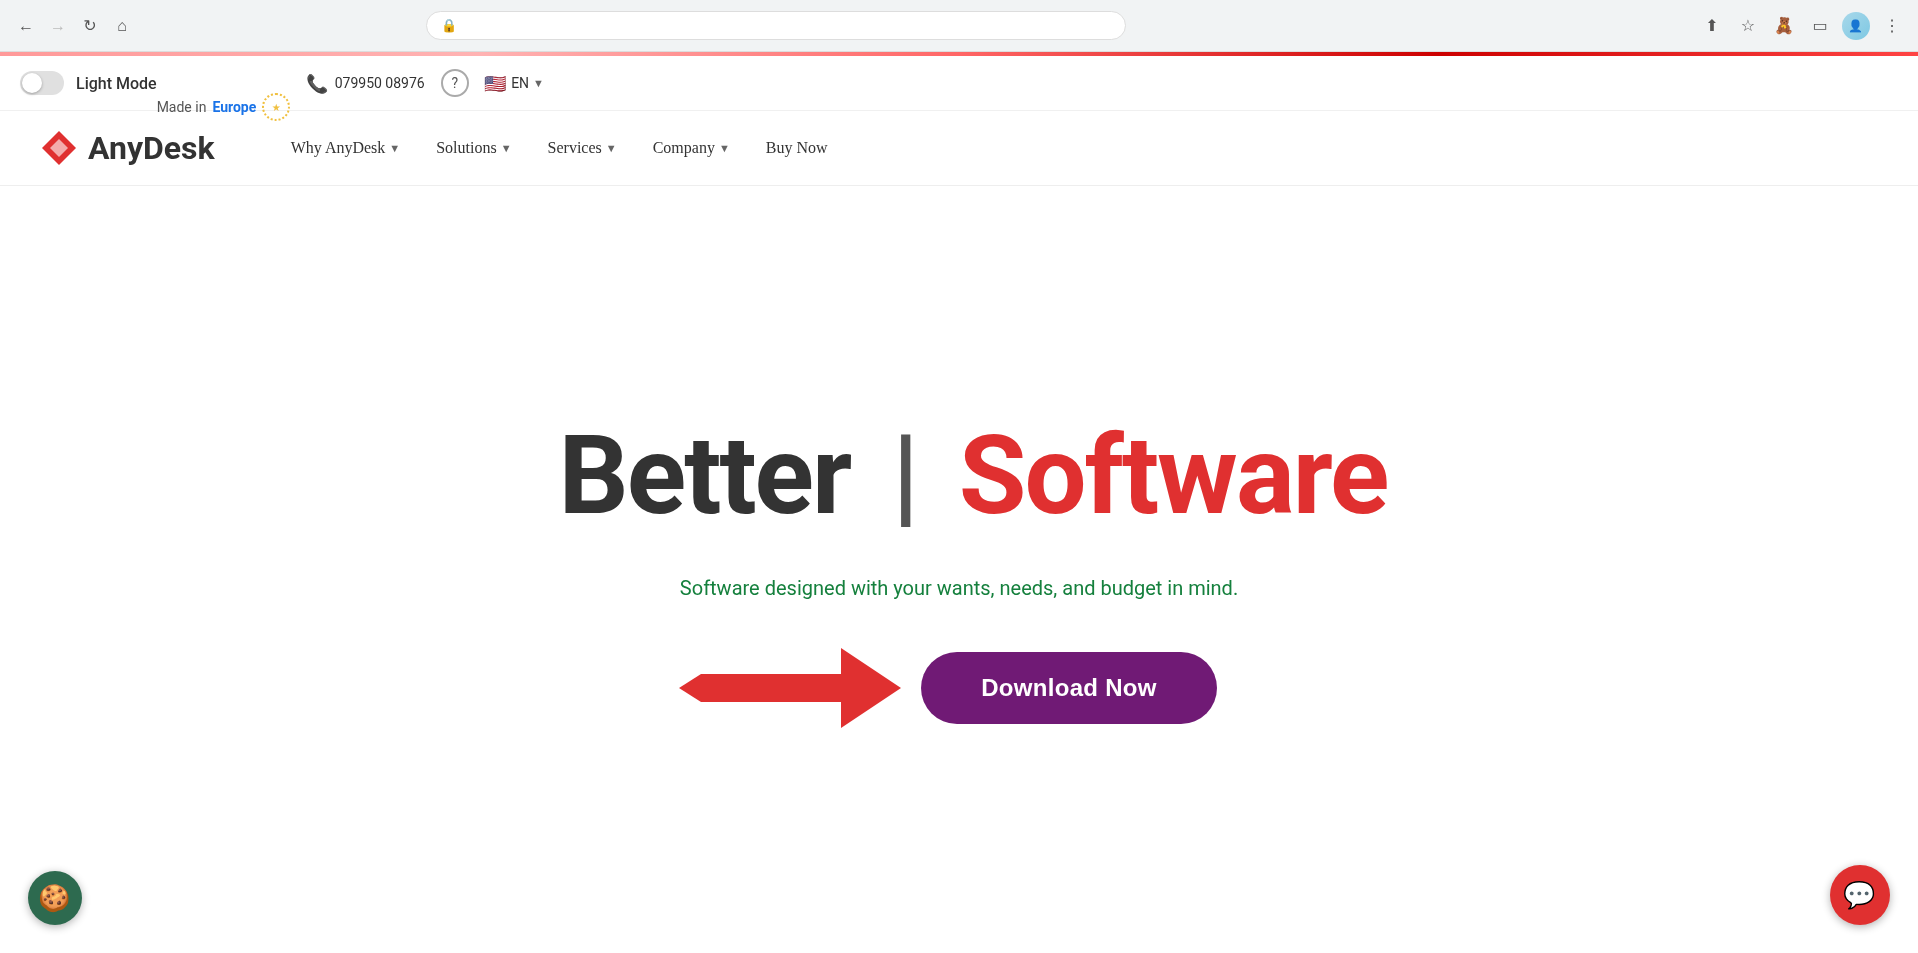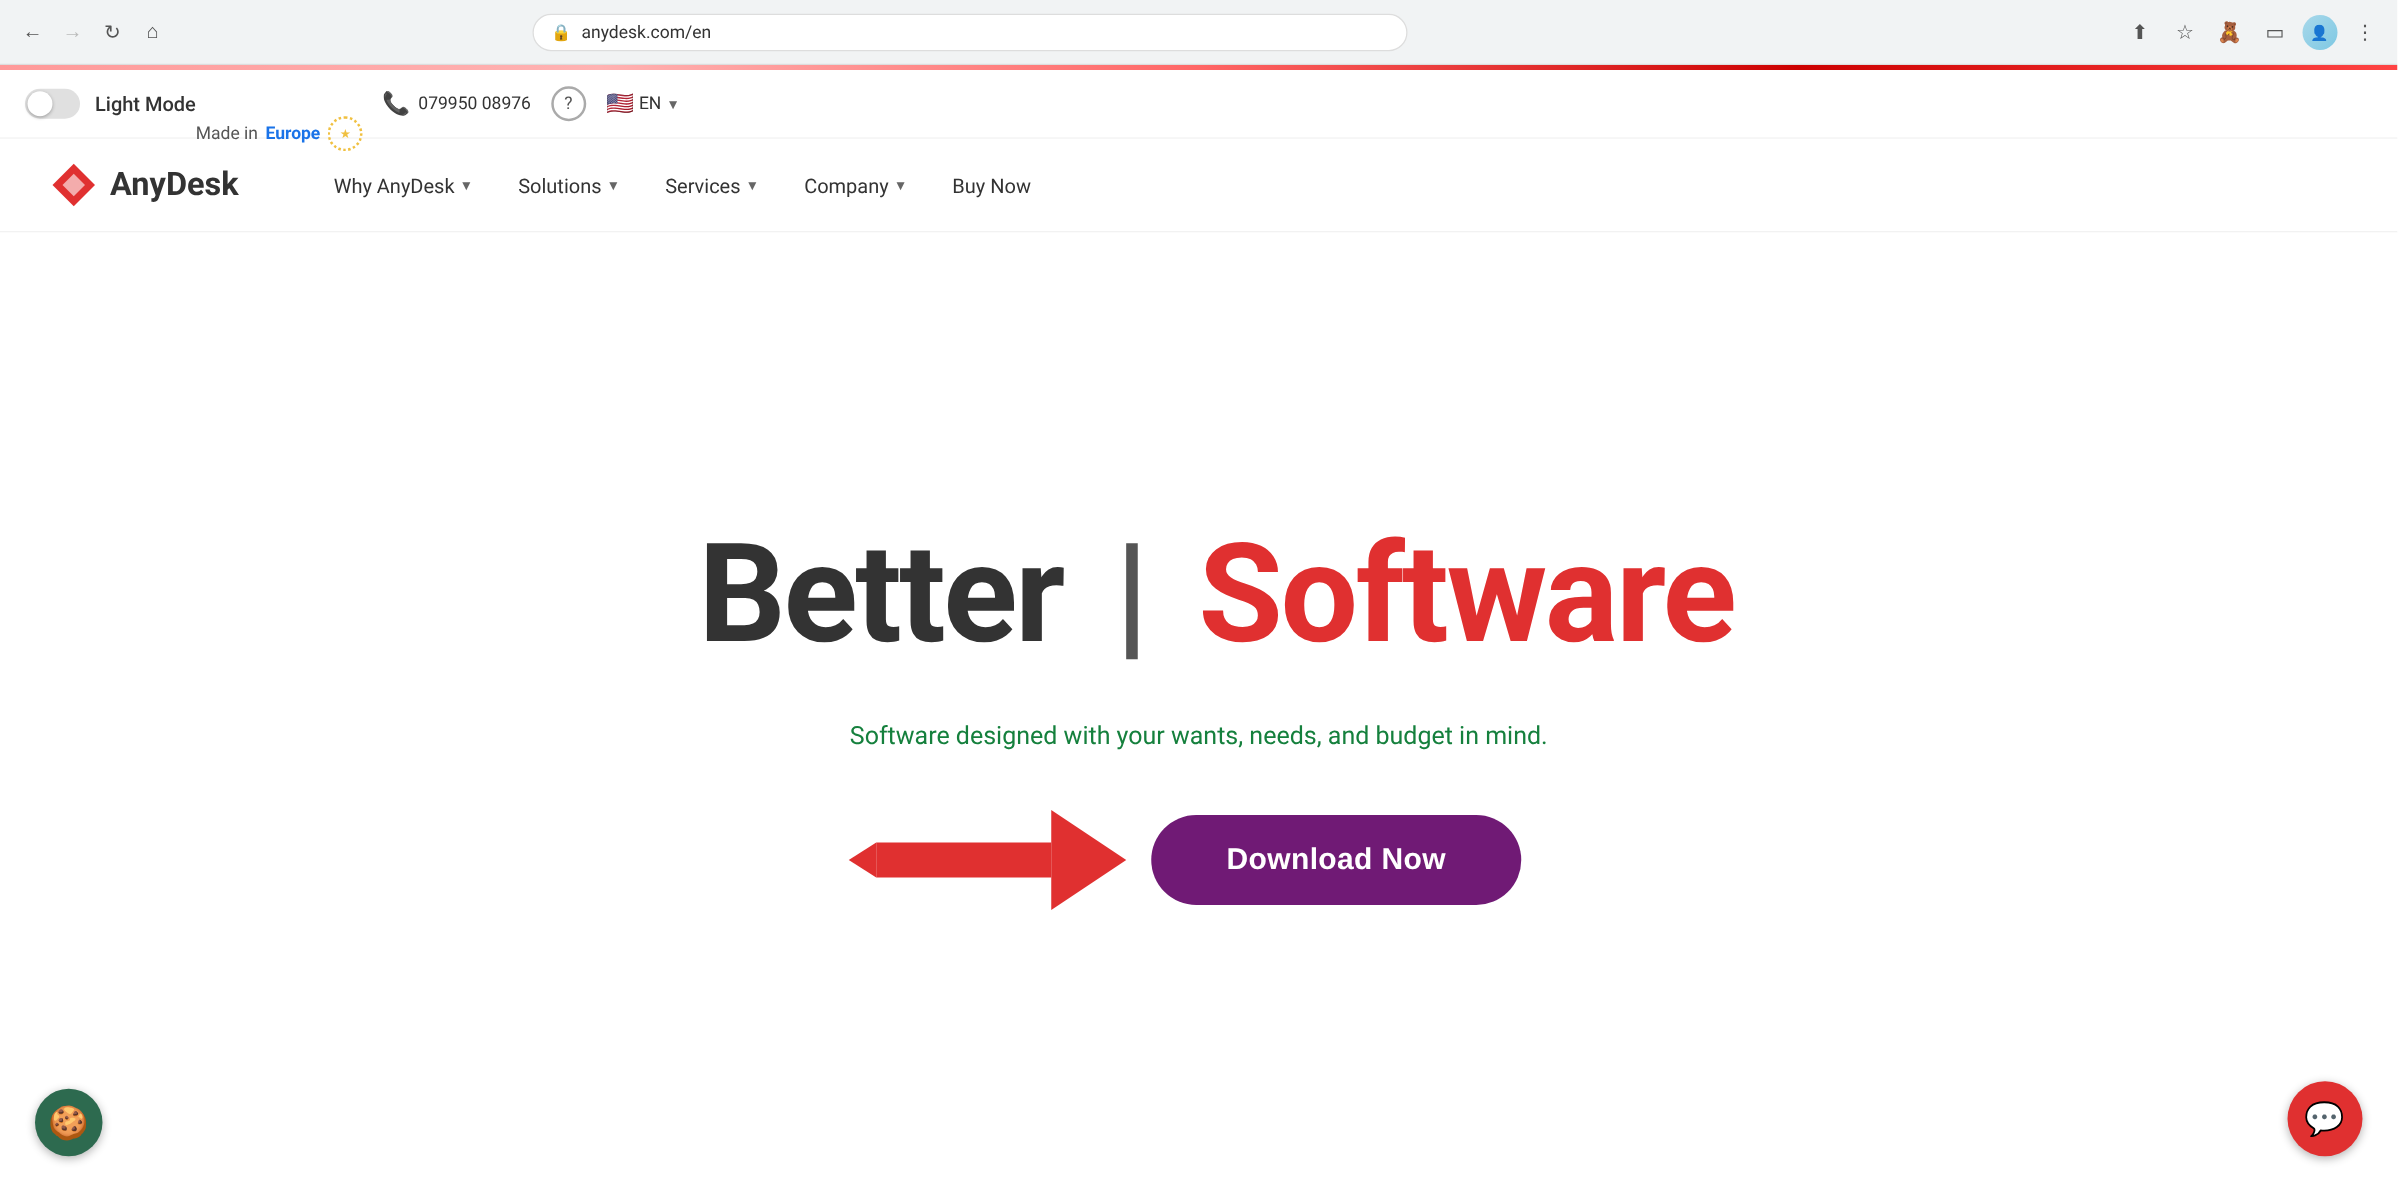--- a/index.html
+++ b/index.html
@@ -124,22 +124,22 @@
       display: flex;
       align-items: center;
       gap: 0;
     }
     .logo-area { display: flex; align-items: center; gap: 0; margin-right: 60px; cursor: pointer; text-decoration: none; }
     .logo-diamond {
       width: 38px; height: 38px;
       margin-right: 10px;
       flex-shrink: 0;
     }
-    .logo-text { font-size: 26px; font-weight: 700; color: #333; }
-    .nav-links { display: flex; align-items: center; gap: 4px; flex: 1; }
+    .logo-text { font-size: 32px; font-weight: 700; color: #333; }
+    .nav-links { display: flex; align-items: center; gap: 4px; flex: 1; font-family: Liberation Serif, serif; }
     .nav-item {
       padding: 8px 16px;
       font-size: 16px;
       color: #333;
       cursor: pointer;
       display: flex; align-items: center; gap: 4px;
       border-radius: 6px;
       white-space: nowrap;
     }
     .chevron { font-size: 11px; color: #666; }
@@ -288,21 +288,20 @@
 
 <div class="browser-chrome">
   <div class="browser-nav-buttons">
     <button class="nav-btn">←</button>
     <button class="nav-btn disabled">→</button>
     <button class="nav-btn">↻</button>
     <button class="nav-btn">⌂</button>
   </div>
   <div class="address-bar">
     <span class="lock-icon">🔒</span>
-    <span class="url-text">anydesk.com/en</span>
   </div>
   <div class="browser-actions">
     <button class="browser-action-btn">⬆</button>
     <button class="browser-action-btn">☆</button>
     <button class="browser-action-btn">🧸</button>
     <button class="browser-action-btn">▭</button>
     <div class="avatar-btn">👤</div>
     <button class="browser-action-btn">⋮</button>
   </div>
 </div>

